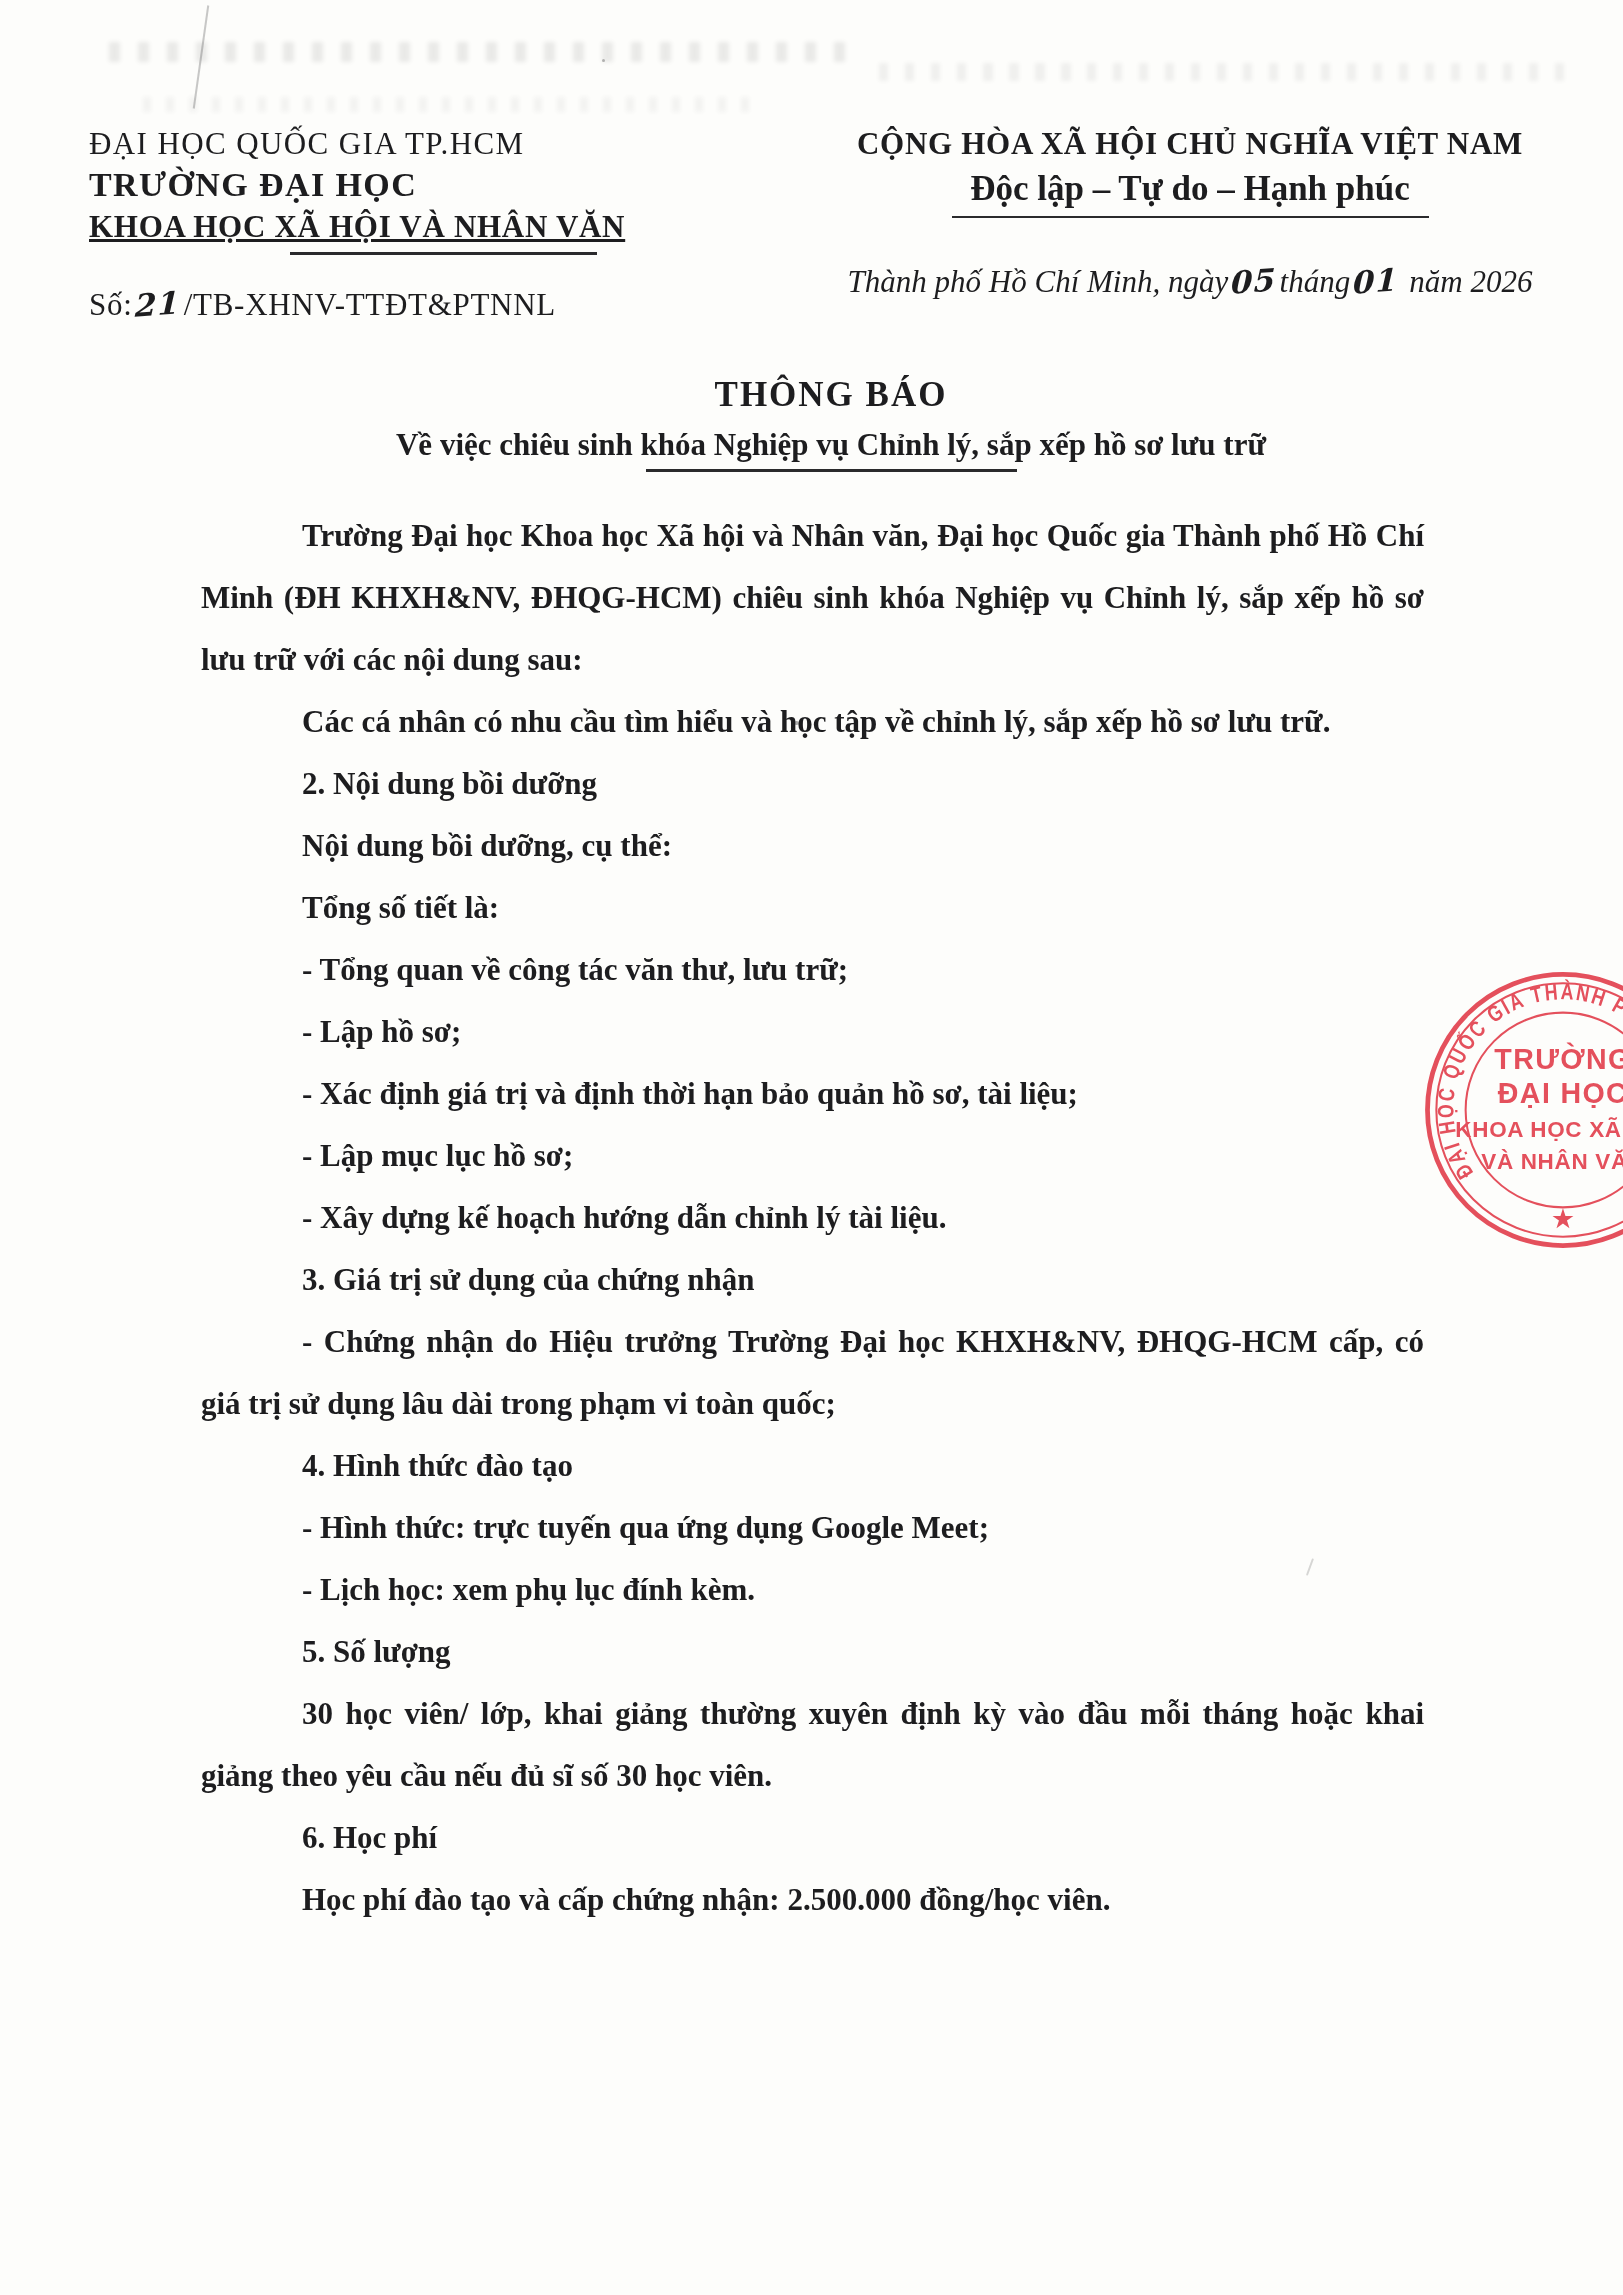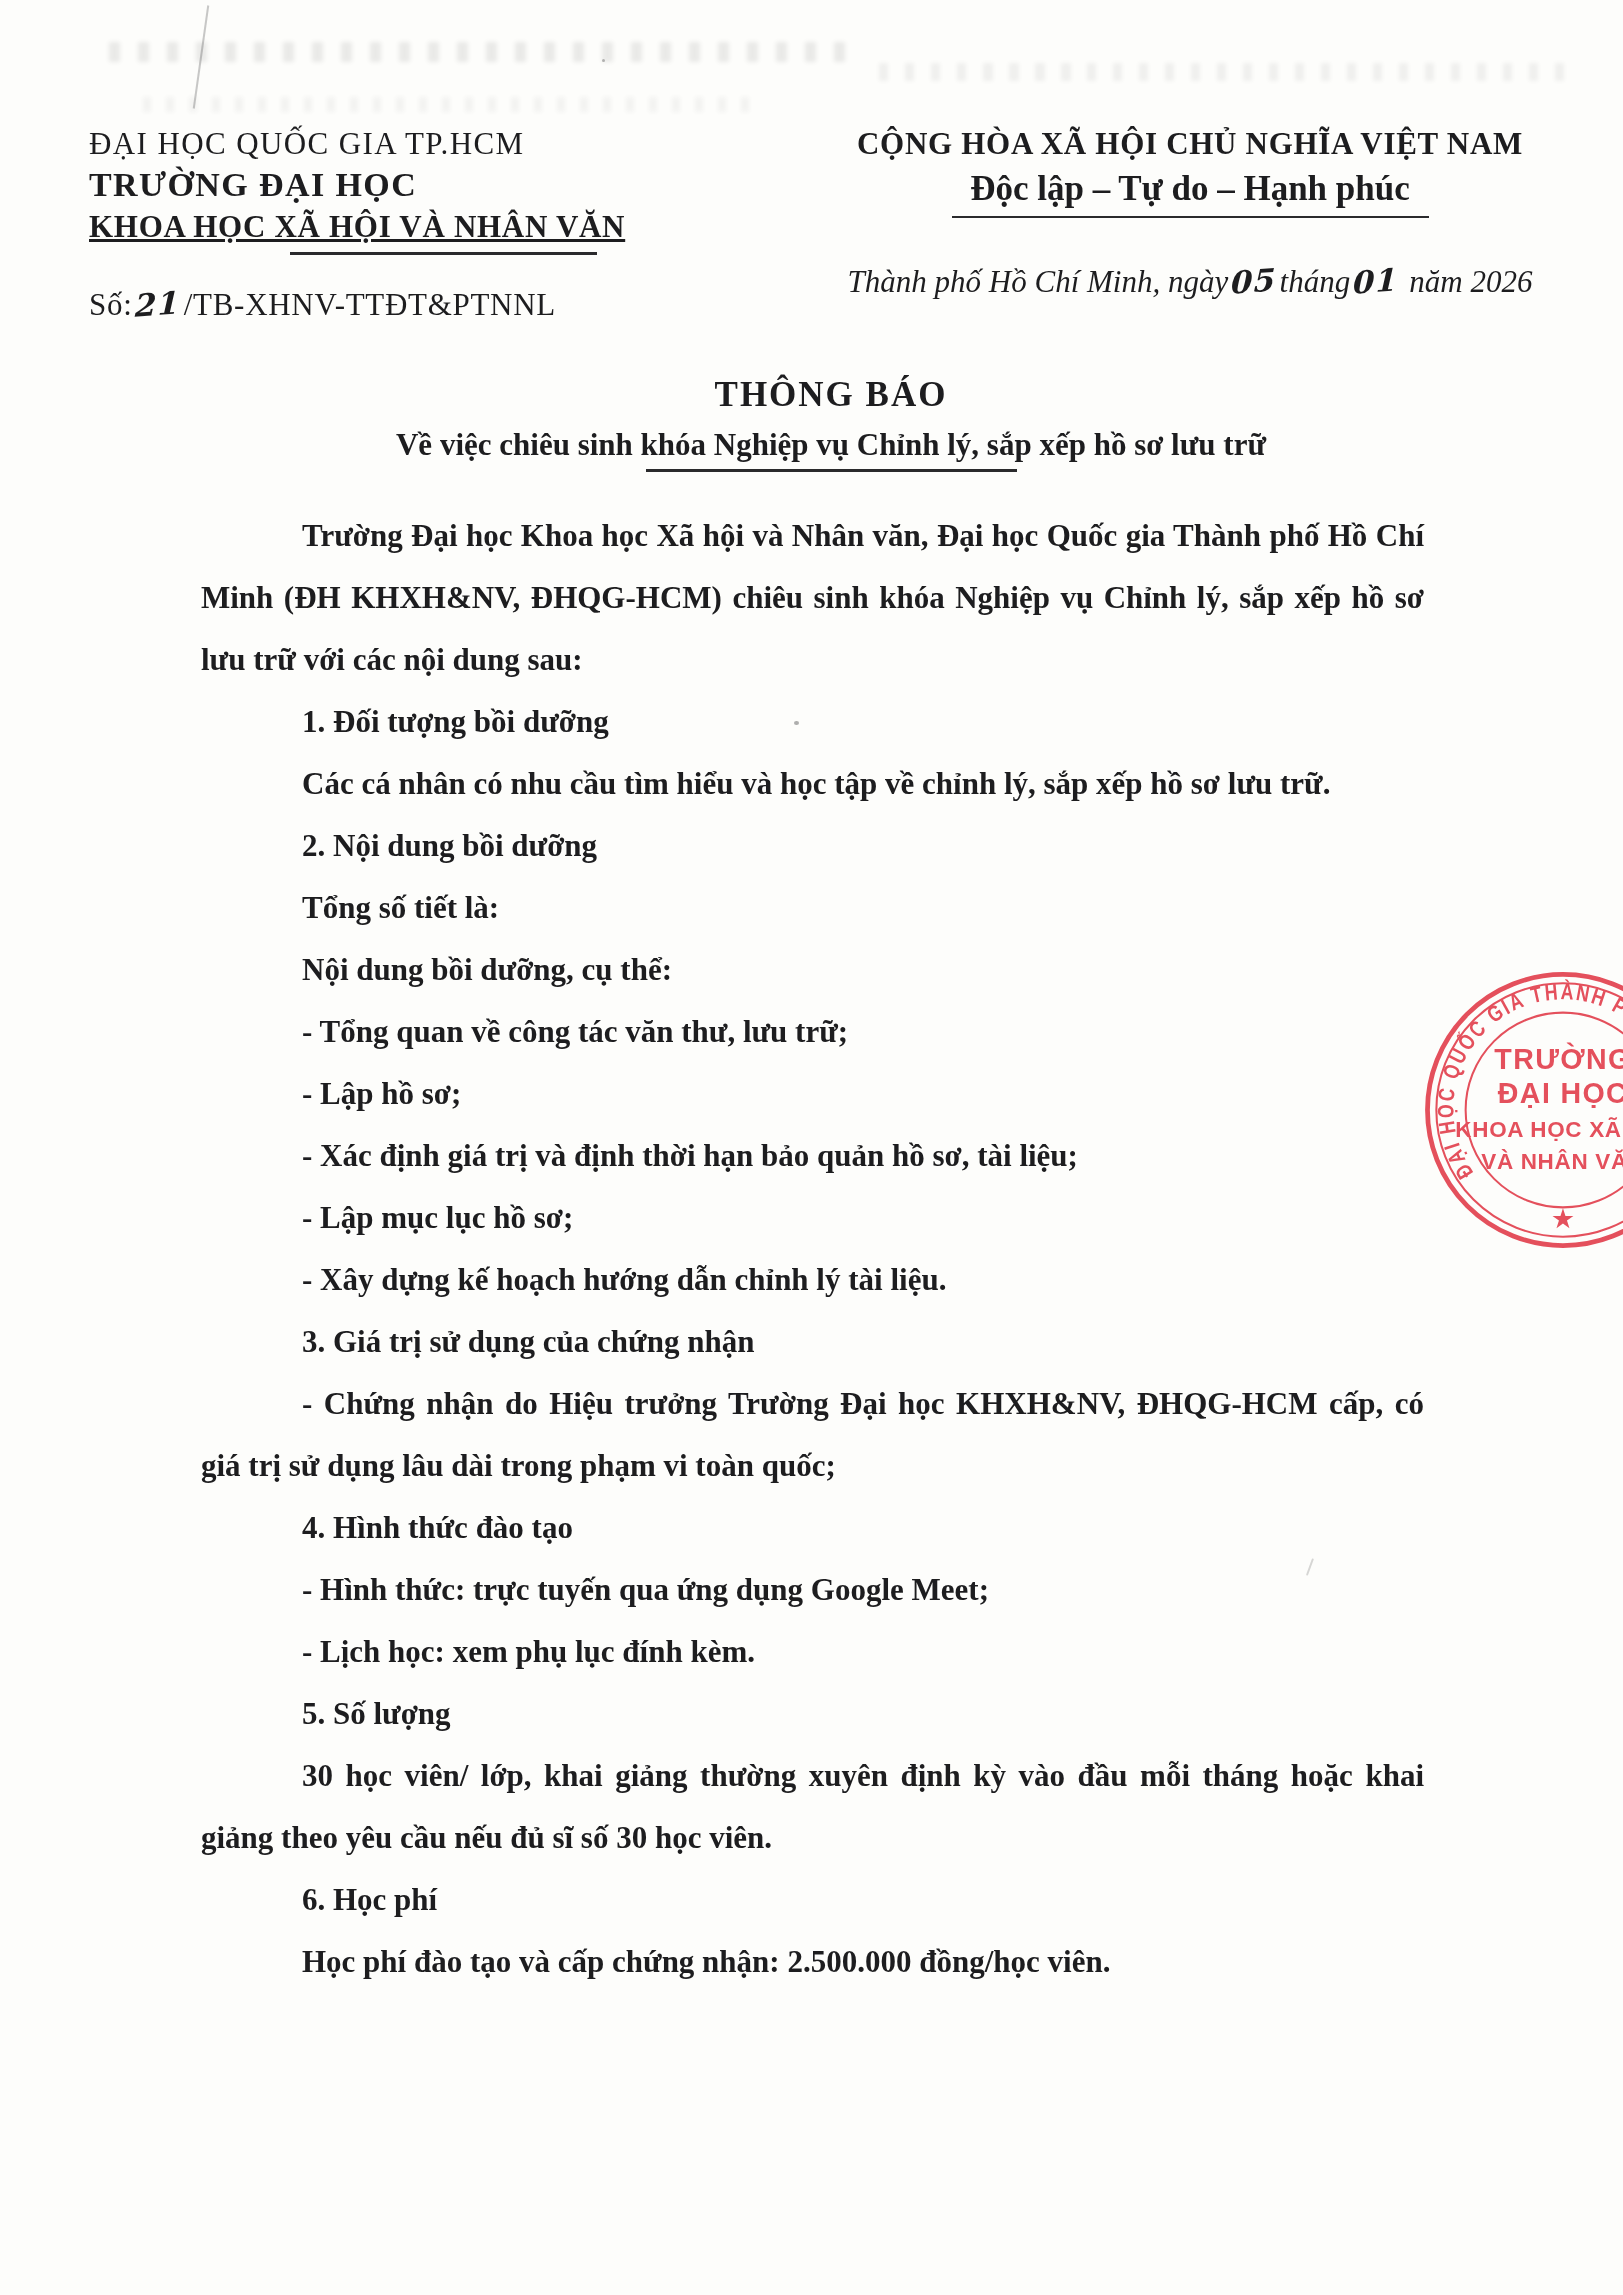--- a/index.html
+++ b/index.html
@@ -89,25 +89,24 @@
   </div>
 
   <div class="abs title-block">
     <div class="main-title">THÔNG BÁO</div>
     <div class="sub-title">Về việc chiêu sinh khóa Nghiệp vụ Chỉnh lý, sắp xếp hồ sơ lưu trữ</div>
     <div class="rule rule-title"></div>
   </div>
 
   <div class="abs body-text">
       <p class="bp">Trường Đại học Khoa học Xã hội và Nhân văn, Đại học Quốc gia Thành phố Hồ Chí Minh (ĐH KHXH&amp;NV, ĐHQG-HCM) chiêu sinh khóa Nghiệp vụ Chỉnh lý, sắp xếp hồ sơ lưu trữ với các nội dung sau:</p>
-      <p class="bp bold">1. Đối tượng bồi dưỡng</p>
       <p class="bp">Các cá nhân có nhu cầu tìm hiểu và học tập về chỉnh lý, sắp xếp hồ sơ lưu trữ.</p>
       <p class="bp bold">2. Nội dung bồi dưỡng</p>
+      <p class="bp">Nội dung bồi dưỡng, cụ thể:</p>
       <p class="bp">Tổng số tiết là:</p>
-      <p class="bp">Nội dung bồi dưỡng, cụ thể:</p>
       <p class="bp">- Tổng quan về công tác văn thư, lưu trữ;</p>
       <p class="bp">- Lập hồ sơ;</p>
       <p class="bp">- Xác định giá trị và định thời hạn bảo quản hồ sơ, tài liệu;</p>
       <p class="bp">- Lập mục lục hồ sơ;</p>
       <p class="bp">- Xây dựng kế hoạch hướng dẫn chỉnh lý tài liệu.</p>
       <p class="bp bold">3. Giá trị sử dụng của chứng nhận</p>
       <p class="bp">- Chứng nhận do Hiệu trưởng Trường Đại học KHXH&amp;NV, ĐHQG-HCM cấp, có giá trị sử dụng lâu dài trong phạm vi toàn quốc;</p>
       <p class="bp bold">4. Hình thức đào tạo</p>
       <p class="bp">- Hình thức: trực tuyến qua ứng dụng Google Meet;</p>
       <p class="bp">- Lịch học: xem phụ lục đính kèm.</p>

